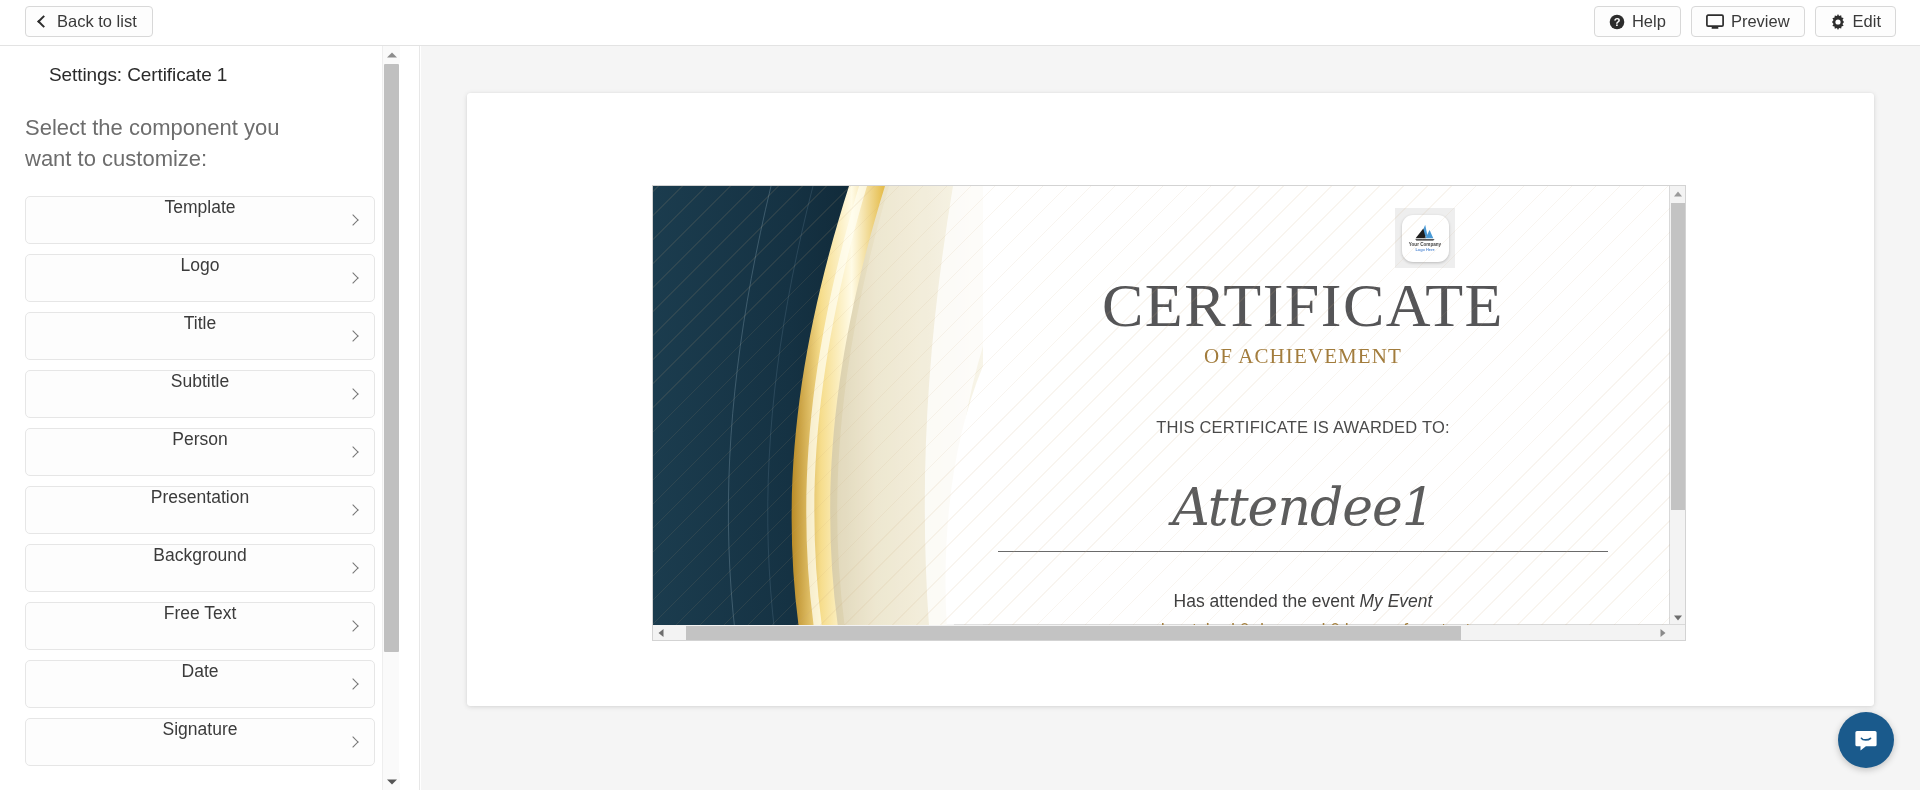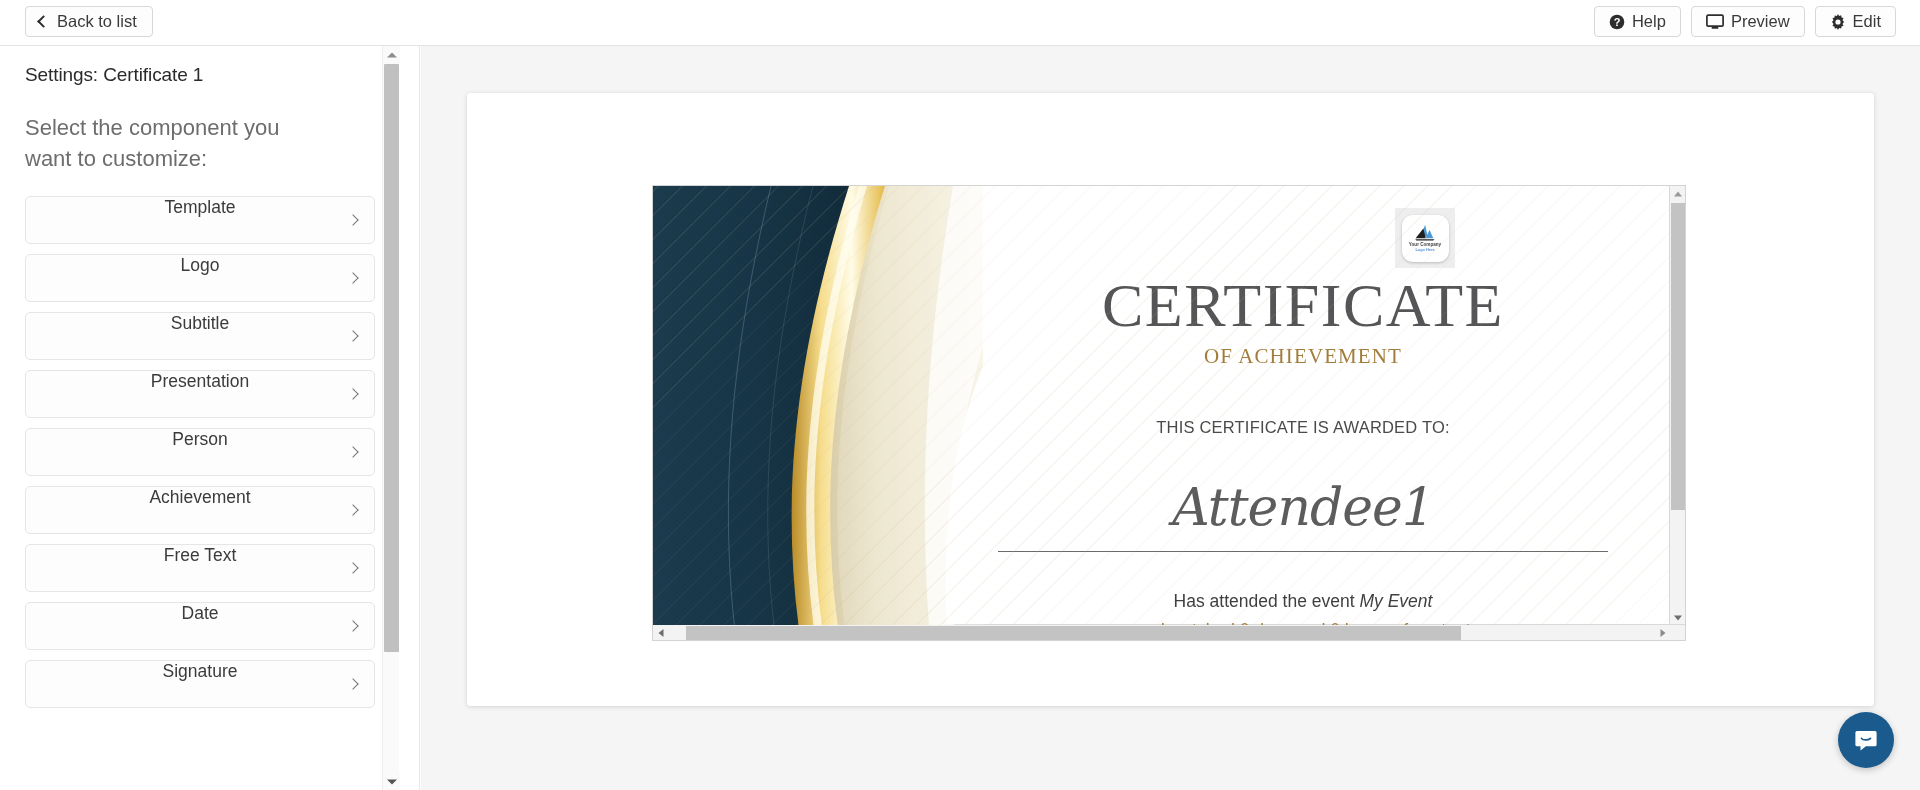--- a/index.html
+++ b/index.html
@@ -53,21 +53,21 @@
   .sidebar {
     position: absolute; top: 46px; left: 0;
     width: 420px; height: 744px;
     background: #ffffff;
     border-right: 1px solid #e7e7e7;
     overflow: hidden;
   }
   .sidebar-inner { position: absolute; top: 0; left: 0; width: 400px; padding: 18px 25px 0 25px; }
   .settings-title {
     font-size: 19px; color: #2a2a2a; font-weight: 400;
-    margin-bottom: 26px; letter-spacing: -0.1px;
+    margin-bottom: 26px; letter-spacing: -0.1px; margin-left: 24px;
   }
   .settings-sub {
     font-size: 22px; color: #6d6d6d; line-height: 1.42;
     margin-bottom: 22px; width: 300px; font-weight: 400;
   }
   .comp-list { display: flex; flex-direction: column; gap: 10px; width: 350px; }
   .comp-item {
     position: relative;
     height: 48px;
     background: #fdfdfd;
@@ -299,38 +299,42 @@
         <span class="lbl">Template</span>
         <span class="chev-right"></span>
       </div>
 
 
       <div class="comp-item">
         <span class="lbl">Logo</span>
         <span class="chev-right"></span>
       </div>
 
+      <div class="comp-item">
+        <span class="lbl">Title</span>
+        <span class="chev-right"></span>
+      </div>
 
       <div class="comp-item">
         <span class="lbl">Subtitle</span>
         <span class="chev-right"></span>
       </div>
 
       <div class="comp-item">
+        <span class="lbl">Person</span>
+        <span class="chev-right"></span>
+      </div>
+
+      <div class="comp-item">
         <span class="lbl">Presentation</span>
         <span class="chev-right"></span>
       </div>
 
       <div class="comp-item">
-        <span class="lbl">Person</span>
-        <span class="chev-right"></span>
-      </div>
-
-      <div class="comp-item">
-        <span class="lbl">Achievement</span>
+        <span class="lbl">Background</span>
         <span class="chev-right"></span>
       </div>
 
       <div class="comp-item">
         <span class="lbl">Free Text</span>
         <span class="chev-right"></span>
       </div>
 
       <div class="comp-item">
         <span class="lbl">Date</span>

